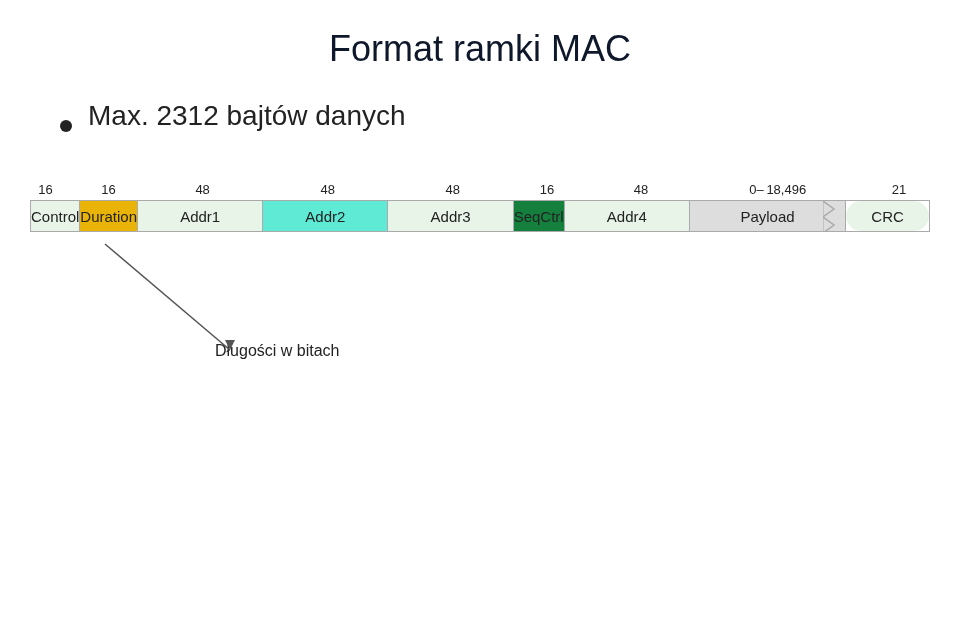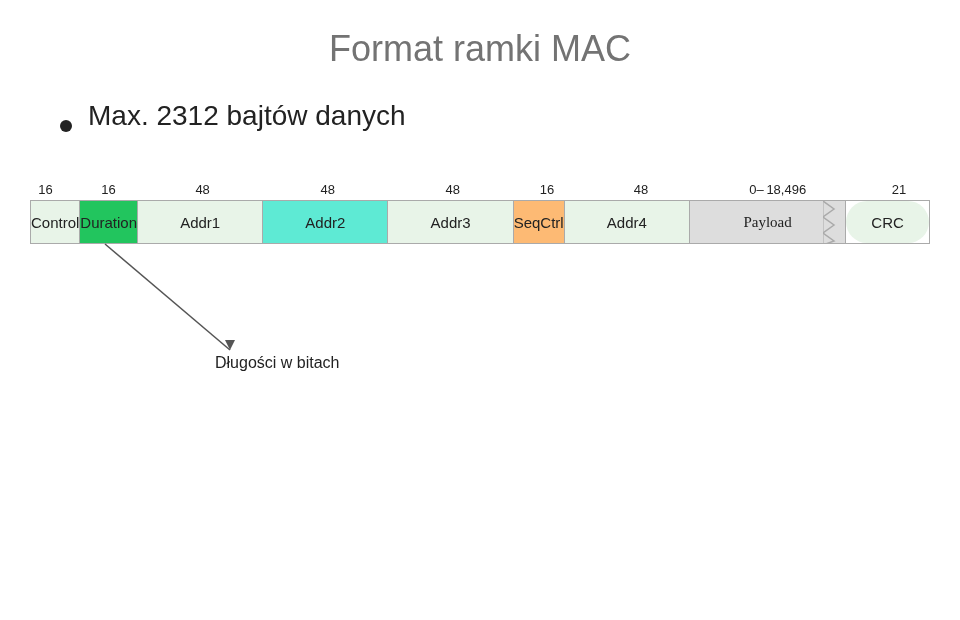--- a/index.html
+++ b/index.html
@@ -10,21 +10,21 @@
       background: #ffffff;
       font-family: Arial, sans-serif;
       overflow: hidden;
       position: relative;
     }
 
     .page-title {
       text-align: center;
       font-size: 36px;
       font-weight: normal;
-      color: #737373;
+      color: #0f172a;
       margin-top: 28px;
       margin-bottom: 30px;
     }
 
     .bullet-point {
       display: flex;
       align-items: flex-end;
       margin-left: 60px;
       margin-bottom: 50px;
     }
@@ -45,43 +45,43 @@
 
     
     .frame-container {
       position: relative;
       margin: 0 30px;
     }
 
     .frame-cells {
       display: flex;
       border: 1px solid #aaa;
-      height: 44px;
+      height: 32px;
     }
 
     .cell {
       display: flex;
       align-items: center;
       justify-content: center;
       border-right: 1px solid #aaa;
       font-size: 15px;
       color: #222;
       position: relative;
     }
 
     .cell:last-child {
       border-right: none;
     }
 
     .cell-control { flex: 16; background: #e8f4e8; }
-    .cell-duration { flex: 16; background: #22c55e; }
+    .cell-duration { flex: 16; background: #eab308; }
     .cell-addr1 { flex: 48; background: #e8f4e8; }
     .cell-addr2 { flex: 48; background: #5eead4; }
     .cell-addr3 { flex: 48; background: #e8f4e8; }
-    .cell-seqctrl { flex: 16; background: #fdba74; }
+    .cell-seqctrl { flex: 16; background: #15803d; }
     .cell-addr4 { flex: 48; background: #e8f4e8; }
     .cell-payload { flex: 60; background: #ddd; }
     .cell-crc { flex: 32; background: #e8f4e8; border-radius: 21px; }
 
     .bit-row {
       display: flex;
       align-items: center;
       position: relative;
       gap: 32px;
     }
@@ -138,21 +138,21 @@
 
   <div class="diagram-area">
     <div class="frame-cells">
       <div class="cell cell-control">Control</div>
       <div class="cell cell-duration">Duration</div>
       <div class="cell cell-addr1">Addr1</div>
       <div class="cell cell-addr2">Addr2</div>
       <div class="cell cell-addr3">Addr3</div>
       <div class="cell cell-seqctrl">SeqCtrl</div>
       <div class="cell cell-addr4">Addr4</div>
-      <div class="cell cell-payload" style="position:relative; overflow:hidden;font-family:Liberation Serif, serif;">
+      <div class="cell cell-payload" style="position:relative; overflow:hidden;">
         <span>Payload</span>
 
         <svg style="position:absolute;right:0;top:0;width:22px;height:44px;" viewBox="0 0 22 44">
           <polyline points="0,0 11,8 0,16 11,24 0,32 11,40 0,44" fill="none" stroke="#aaa" stroke-width="1.5"></polyline>
           <line x1="0" y1="0" x2="0" y2="44" stroke="#aaa" stroke-width="1"></line>
         </svg>
       </div>
       <div class="cell cell-crc">CRC</div>
     </div>
 

